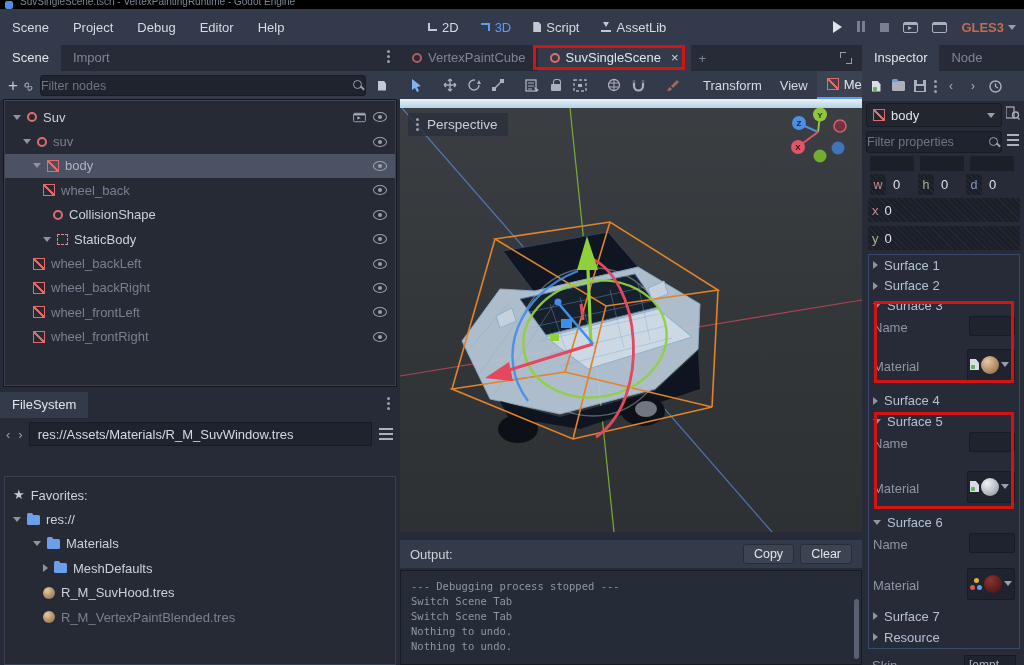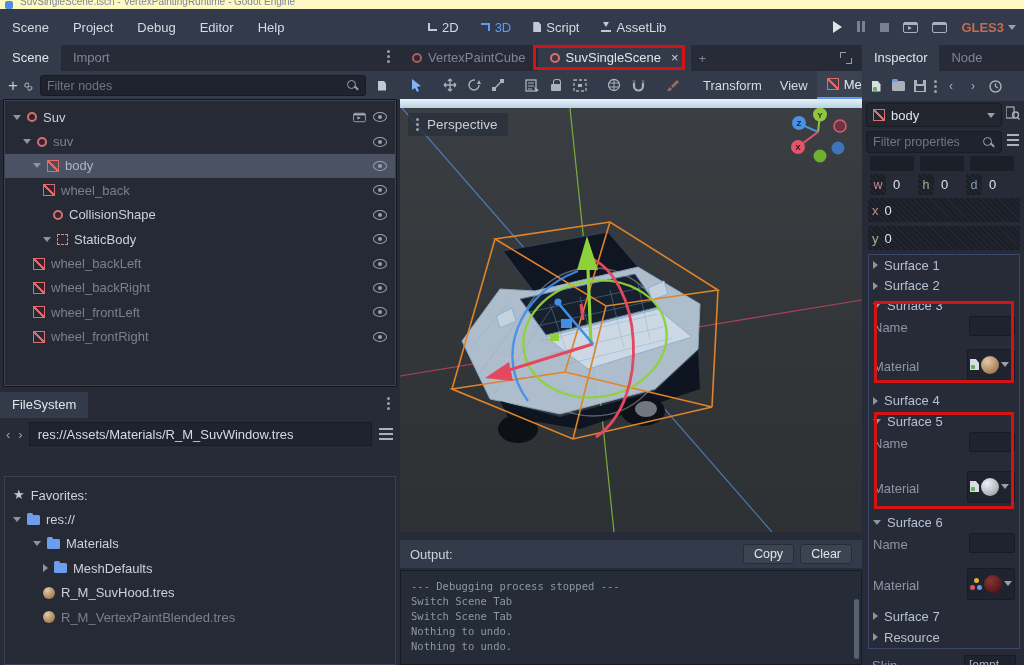--- a/index.html
+++ b/index.html
@@ -6,21 +6,21 @@
   html,body { width:1024px; height:665px; overflow:hidden; }
   body { font-family:"Liberation Sans",sans-serif; font-size:13px; color:#ccd1db; background:#262b37; }
   #app { position:relative; width:1024px; height:665px; background:#262b37; }
   .abs { position:absolute; }
   .row { display:flex; align-items:center; }
   .grow { flex:1; }
   .dim { color:#79808f; }
   .vsep { width:1px; height:18px; background:#262b37; margin:0 5px; }
 
   
-  #titlebar { left:0; top:0; width:1024px; height:9px; background:#fef9c3; overflow:hidden; color:#7d8698; font-size:10px;padding-left:30px; }
+  #titlebar { left:0; top:0; width:1024px; height:9px; background:#000000; overflow:hidden; color:#7d8698; font-size:10px;padding-left:30px; }
   #titlebar .t { position:absolute; left:20px; top:-4px; white-space:nowrap; }
   #titlebar .appdot { position:absolute; left:5px; top:1px; width:8px; height:8px; background:#4d8fe0; border-radius:2px; }
   #menubar { left:0; top:9px; width:1024px; height:36px; background:#323a4b; }
   .menu-item { padding:6px 12px; color:#d6dae2; cursor:default; }
   .mode-item { display:flex; align-items:center; gap:5px; padding:5px 8px; color:#d6dae2;justify-content:flex-end; }
   .mode-item.active { color:#5d9cf5; }
   .corner-ic { width:9px; height:8px; border-left:2px solid #c3c9d4; border-bottom:2px solid #c3c9d4; }
   .mode-item.active .corner-ic { border-color:#5d9cf5; transform:rotate(180deg); }
   .page-ic { width:8px; height:10px; background:#c3c9d4; clip-path:polygon(0 0,70% 0,100% 30%,100% 100%,0 100%); }
   .dl-ic { width:10px; height:10px; position:relative; }
@@ -73,21 +73,21 @@
   .trefoil i:nth-child(1){ left:3.5px; top:0; background:#e0b23c; }
   .trefoil i:nth-child(2){ left:0; bottom:0; background:#d85757; }
   .trefoil i:nth-child(3){ right:0; bottom:0; background:#5d9cf5; }
   .hatchbox { background:#1b1f28; background-image:repeating-linear-gradient(45deg, rgba(255,255,255,.04) 0 1px, transparent 1px 4px); }
 
   
   #scene-tabs { left:0; top:45px; width:400px; height:26px; }
   #scene-toolbar { left:0; top:71px; width:400px; height:29px; gap:6px; padding:0 8px; }
   .plus-btn { color:#c3c9d4; font-size:17px; line-height:16px; }
   .chain-ic { color:#aab1bd; font-size:14px; transform:rotate(45deg); display:inline-block; }
-  .filter-field { background:#1e232d; border:1px solid #171b23; border-radius:3px; height:21px; display:flex; align-items:center; padding:0 6px; gap:6px; flex:1; }
+  .filter-field { background:#1e232d; border:1px solid #171b23; border-radius:3px; height:21px; display:flex; align-items:center; padding:0 0; gap:6px; flex:1; }
   .filter-field input { background:transparent; border:none; outline:none; color:#cfd3dc; font-family:inherit; font-size:12.5px; flex:1; min-width:0; }
   .filter-field input::placeholder { color:#6d7584; }
   #scene-tree { left:4px; top:100px; width:392px; height:286px; background:#252a35; border:1px solid #3a4152; outline:1px solid #14171e; overflow:hidden; padding-top:4px; }
   .trow { height:24.4px; display:flex; align-items:center; gap:6px; padding-left:calc(8px + var(--d)*10px); padding-right:8px; position:relative; }
   .trow .lbl { font-size:13px; }
   .trow.sel { background:#4a5263; }
   #fs-tabs { left:0; top:392px; width:400px; height:26px; }
   #fs-path { left:4px; top:421px; width:392px; height:26px; gap:4px; }
   .navarr { color:#9aa0ab; font-size:13px; padding:0 2px; }
   .path-field { background:#1e232d; border:1px solid #171b23; height:24px; display:flex; align-items:center; padding:0 8px; flex:1; color:#d6dae2; font-size:13px; white-space:nowrap; overflow:hidden; }

